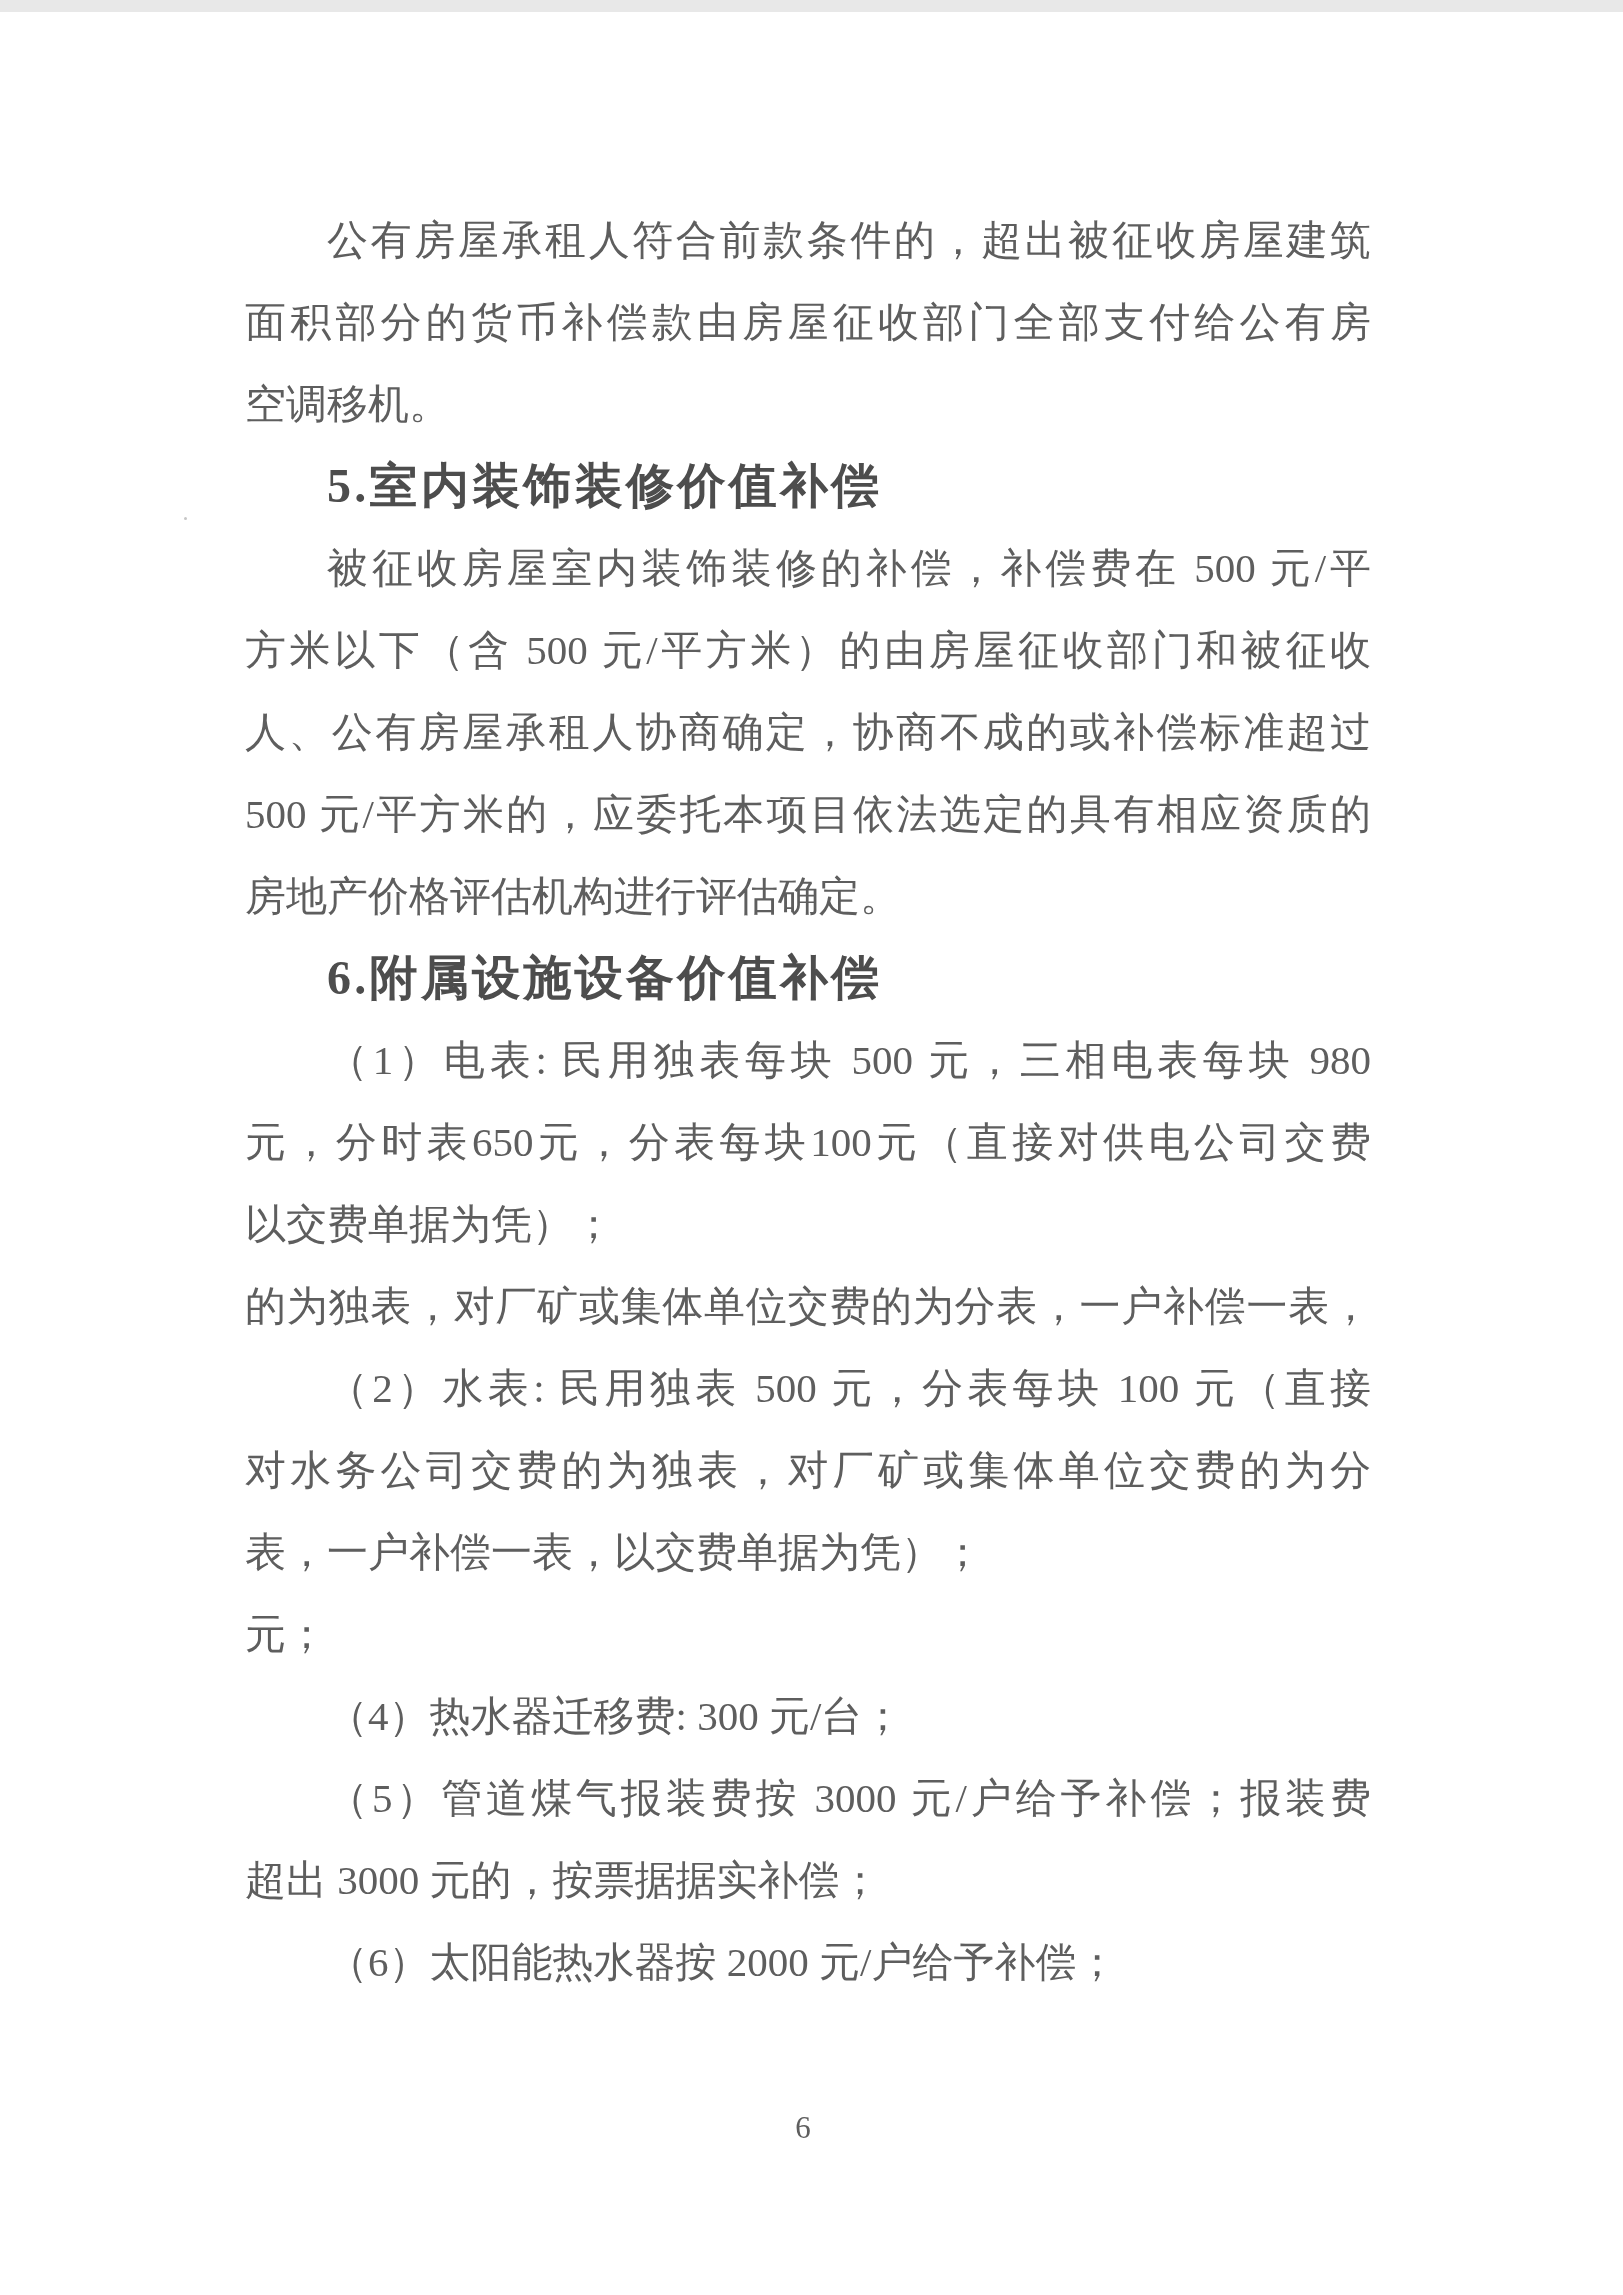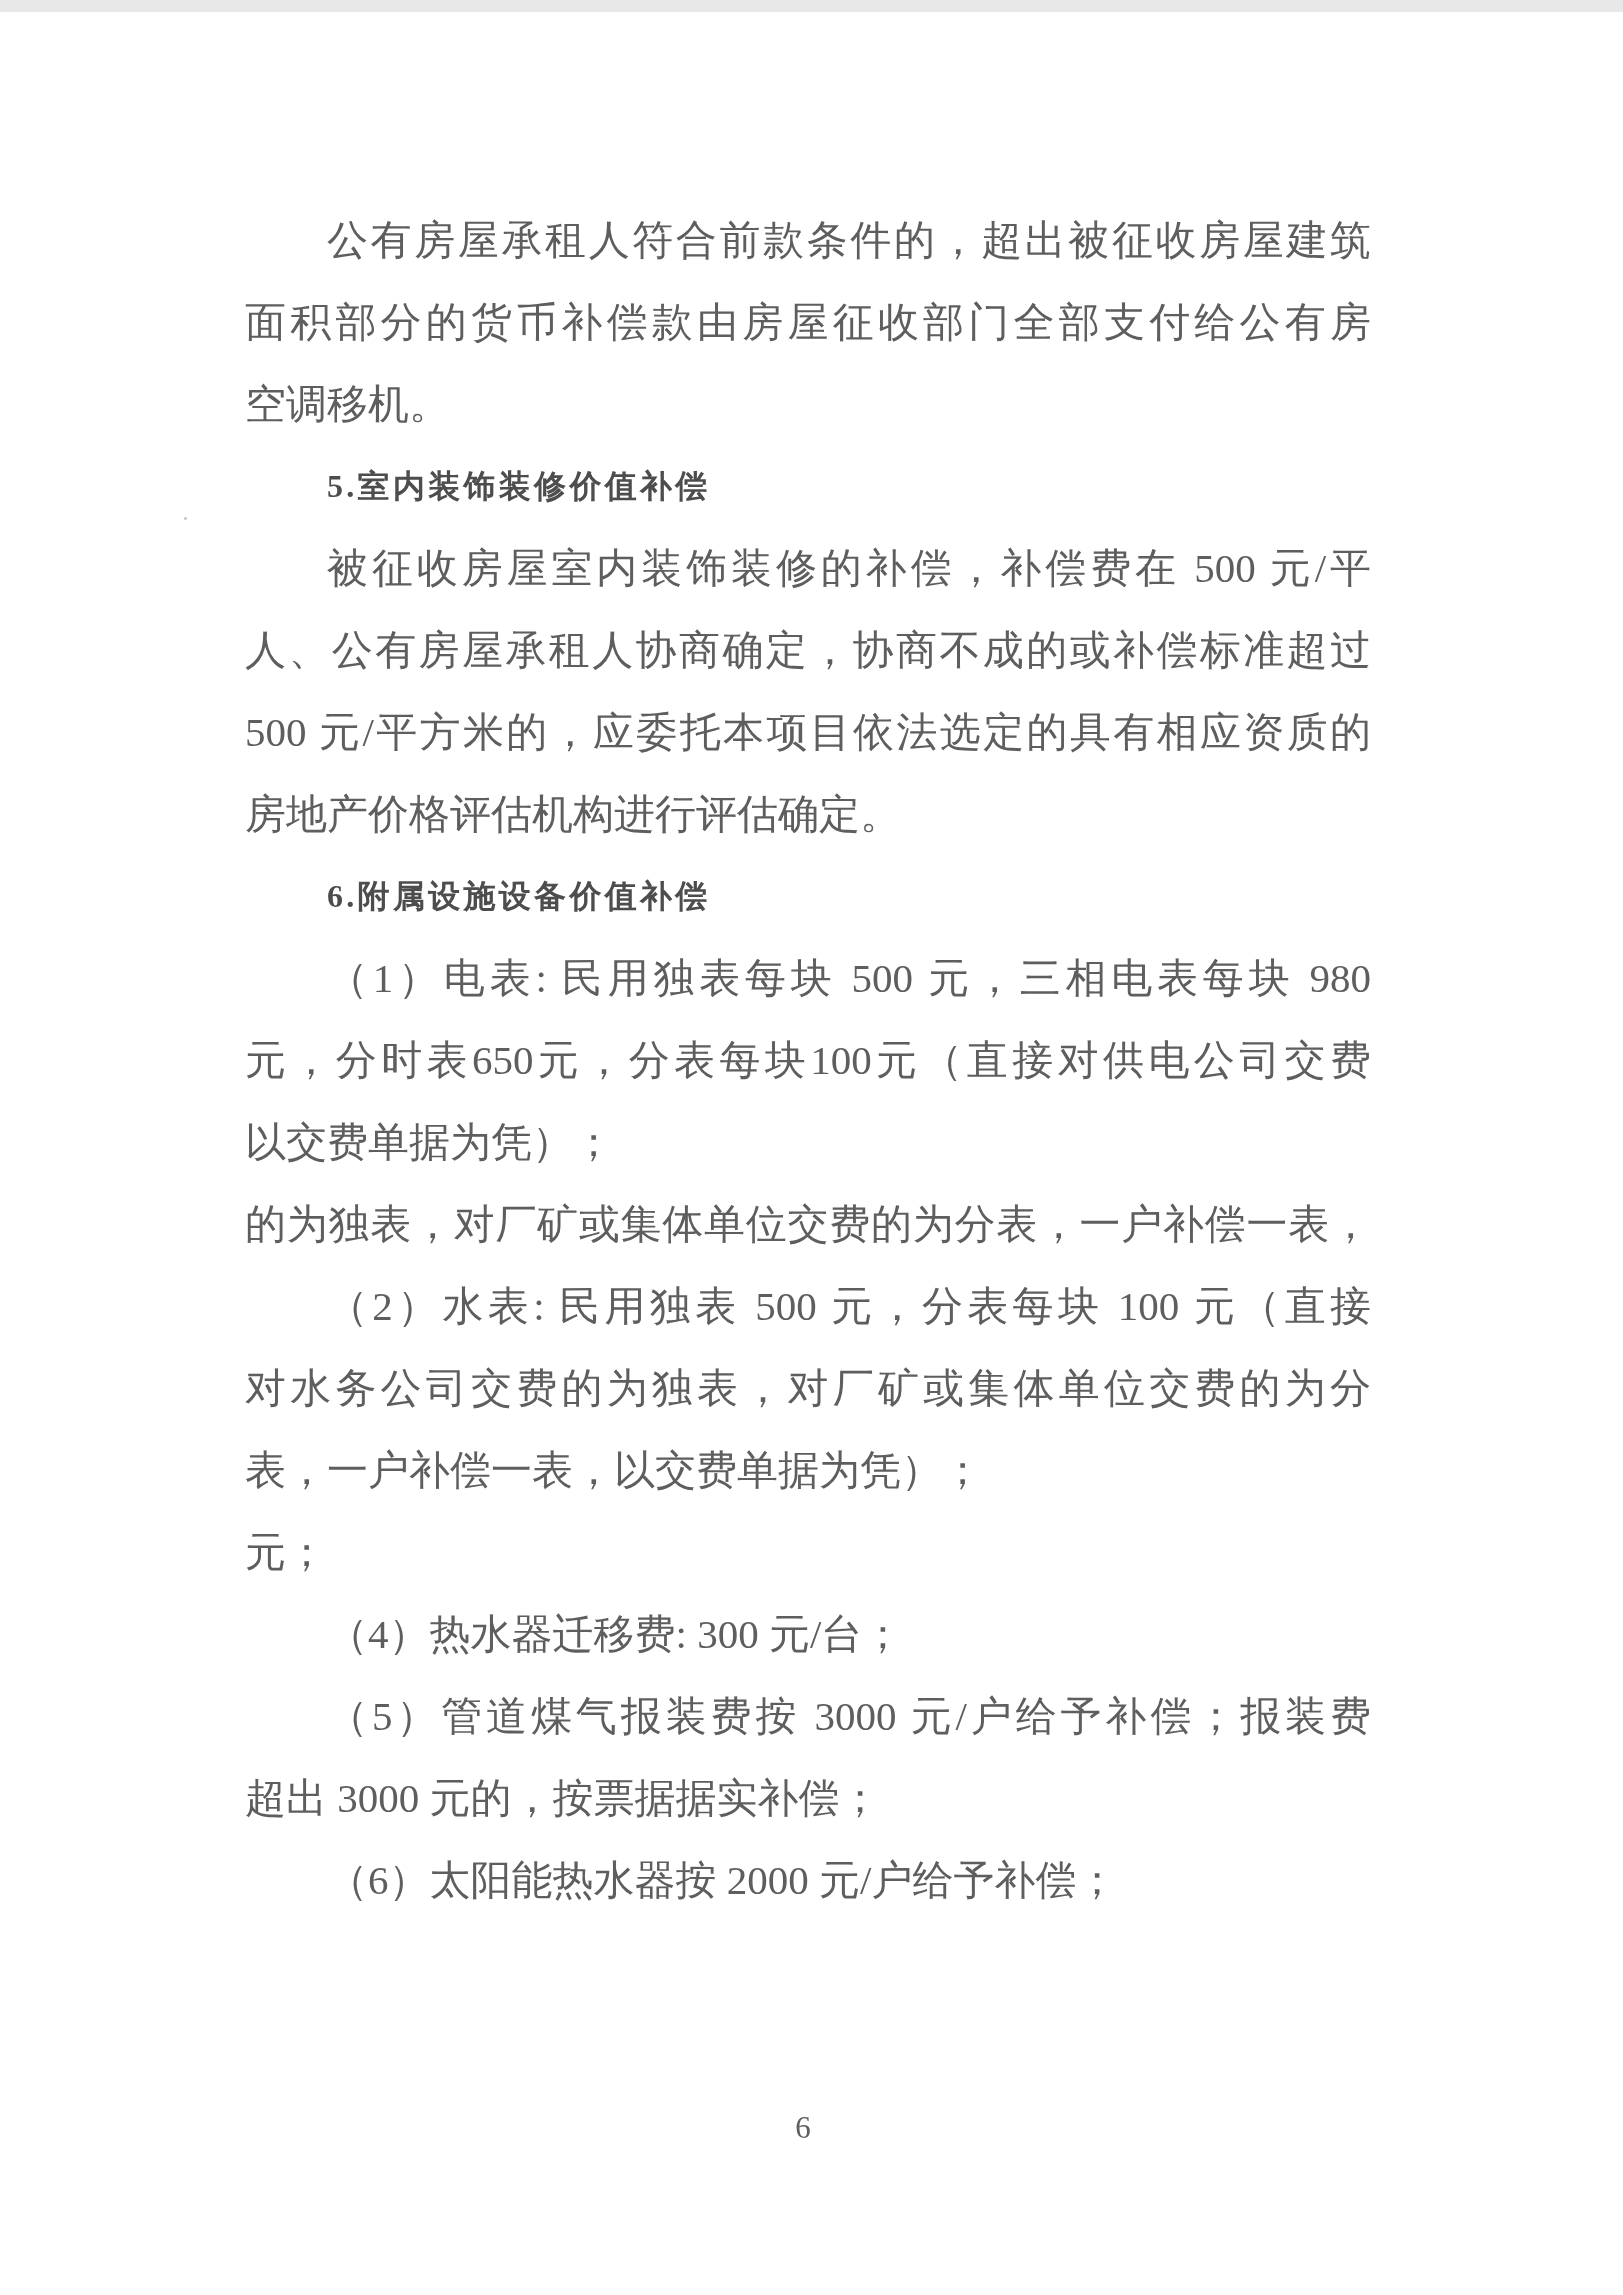--- a/index.html
+++ b/index.html
@@ -33,21 +33,21 @@
   .line.indent{ text-indent:82px; }
   .line.justify{
     text-align:justify;
     text-align-last:justify;
     text-justify:inter-character;
   }
   .line.bold{
     font-weight:bold;
     color:var(--heading-ink);
     letter-spacing:3.3px;
-    font-size:32px;
+    font-size:48px;
   }
   .page-number{
     position:absolute;
     top:2098px;
     left:0;
     width:1606px;
     text-align:center;
     font-size:31px;
     color:var(--ink);
   }
@@ -79,20 +79,21 @@
 </head>
 <body>
 
 <div class="page">
   <div class="textblock">
       <div class="line indent justify">公有房屋承租人符合前款条件的，超出被征收房屋建筑</div>
       <div class="line justify">面积部分的货币补偿款由房屋征收部门全部支付给公有房</div>
       <div class="line">空调移机。</div>
       <div class="line indent bold">5.室内装饰装修价值补偿</div>
       <div class="line indent justify">被征收房屋室内装饰装修的补偿，补偿费在 500 元/平</div>
+      <div class="line justify">方米以下（含 500 元/平方米）的由房屋征收部门和被征收</div>
       <div class="line justify">人、公有房屋承租人协商确定，协商不成的或补偿标准超过</div>
       <div class="line justify">500 元/平方米的，应委托本项目依法选定的具有相应资质的</div>
       <div class="line">房地产价格评估机构进行评估确定。</div>
       <div class="line indent bold">6.附属设施设备价值补偿</div>
       <div class="line indent justify">（1）电表: 民用独表每块 500 元，三相电表每块 980</div>
       <div class="line justify">元，分时表650元，分表每块100元（直接对供电公司交费</div>
       <div class="line">以交费单据为凭）；</div>
       <div class="line justify">的为独表，对厂矿或集体单位交费的为分表，一户补偿一表，</div>
       <div class="line indent justify">（2）水表: 民用独表 500 元，分表每块 100 元（直接</div>
       <div class="line justify">对水务公司交费的为独表，对厂矿或集体单位交费的为分</div>

